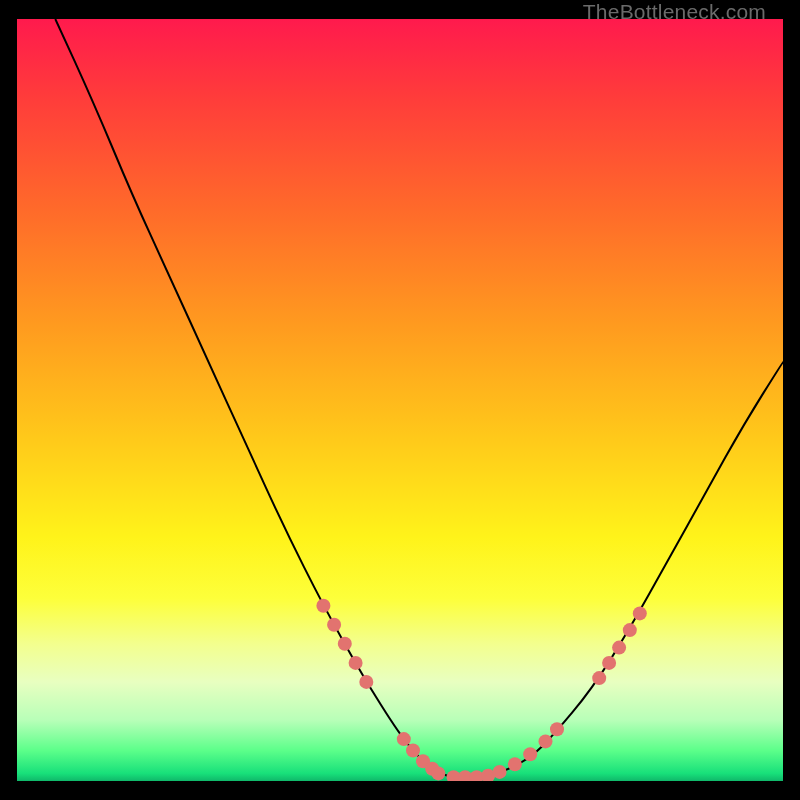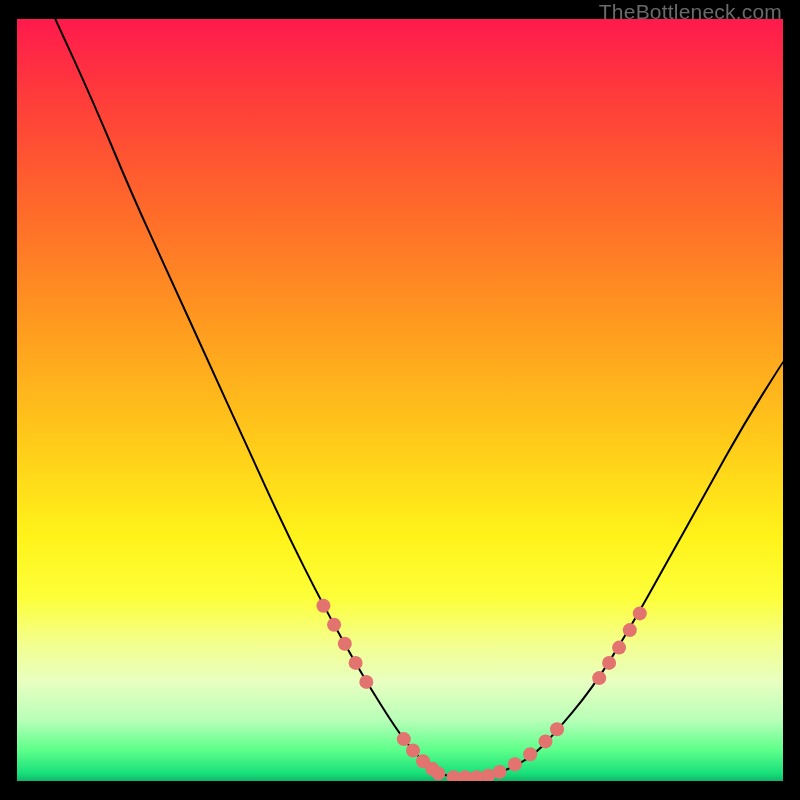--- a/index.html
+++ b/index.html
@@ -37,21 +37,21 @@
       #e8ffc0 87%,
       #b8ffb8 92%,
       #5cff8a 96%,
       #18e07a 99%,
       #0fb86a 100%
     );
   }
   .watermark {
     position: absolute;
     top: 0px;
-    right: 18px;
+    right: 34px;
     color: #6a6a6a;
     font-size: 21px;
     font-weight: 400;
     letter-spacing: 0.2px;
     user-select: none;
   }
   svg.curve {
     position: absolute;
     left: 0;
     top: 0;

